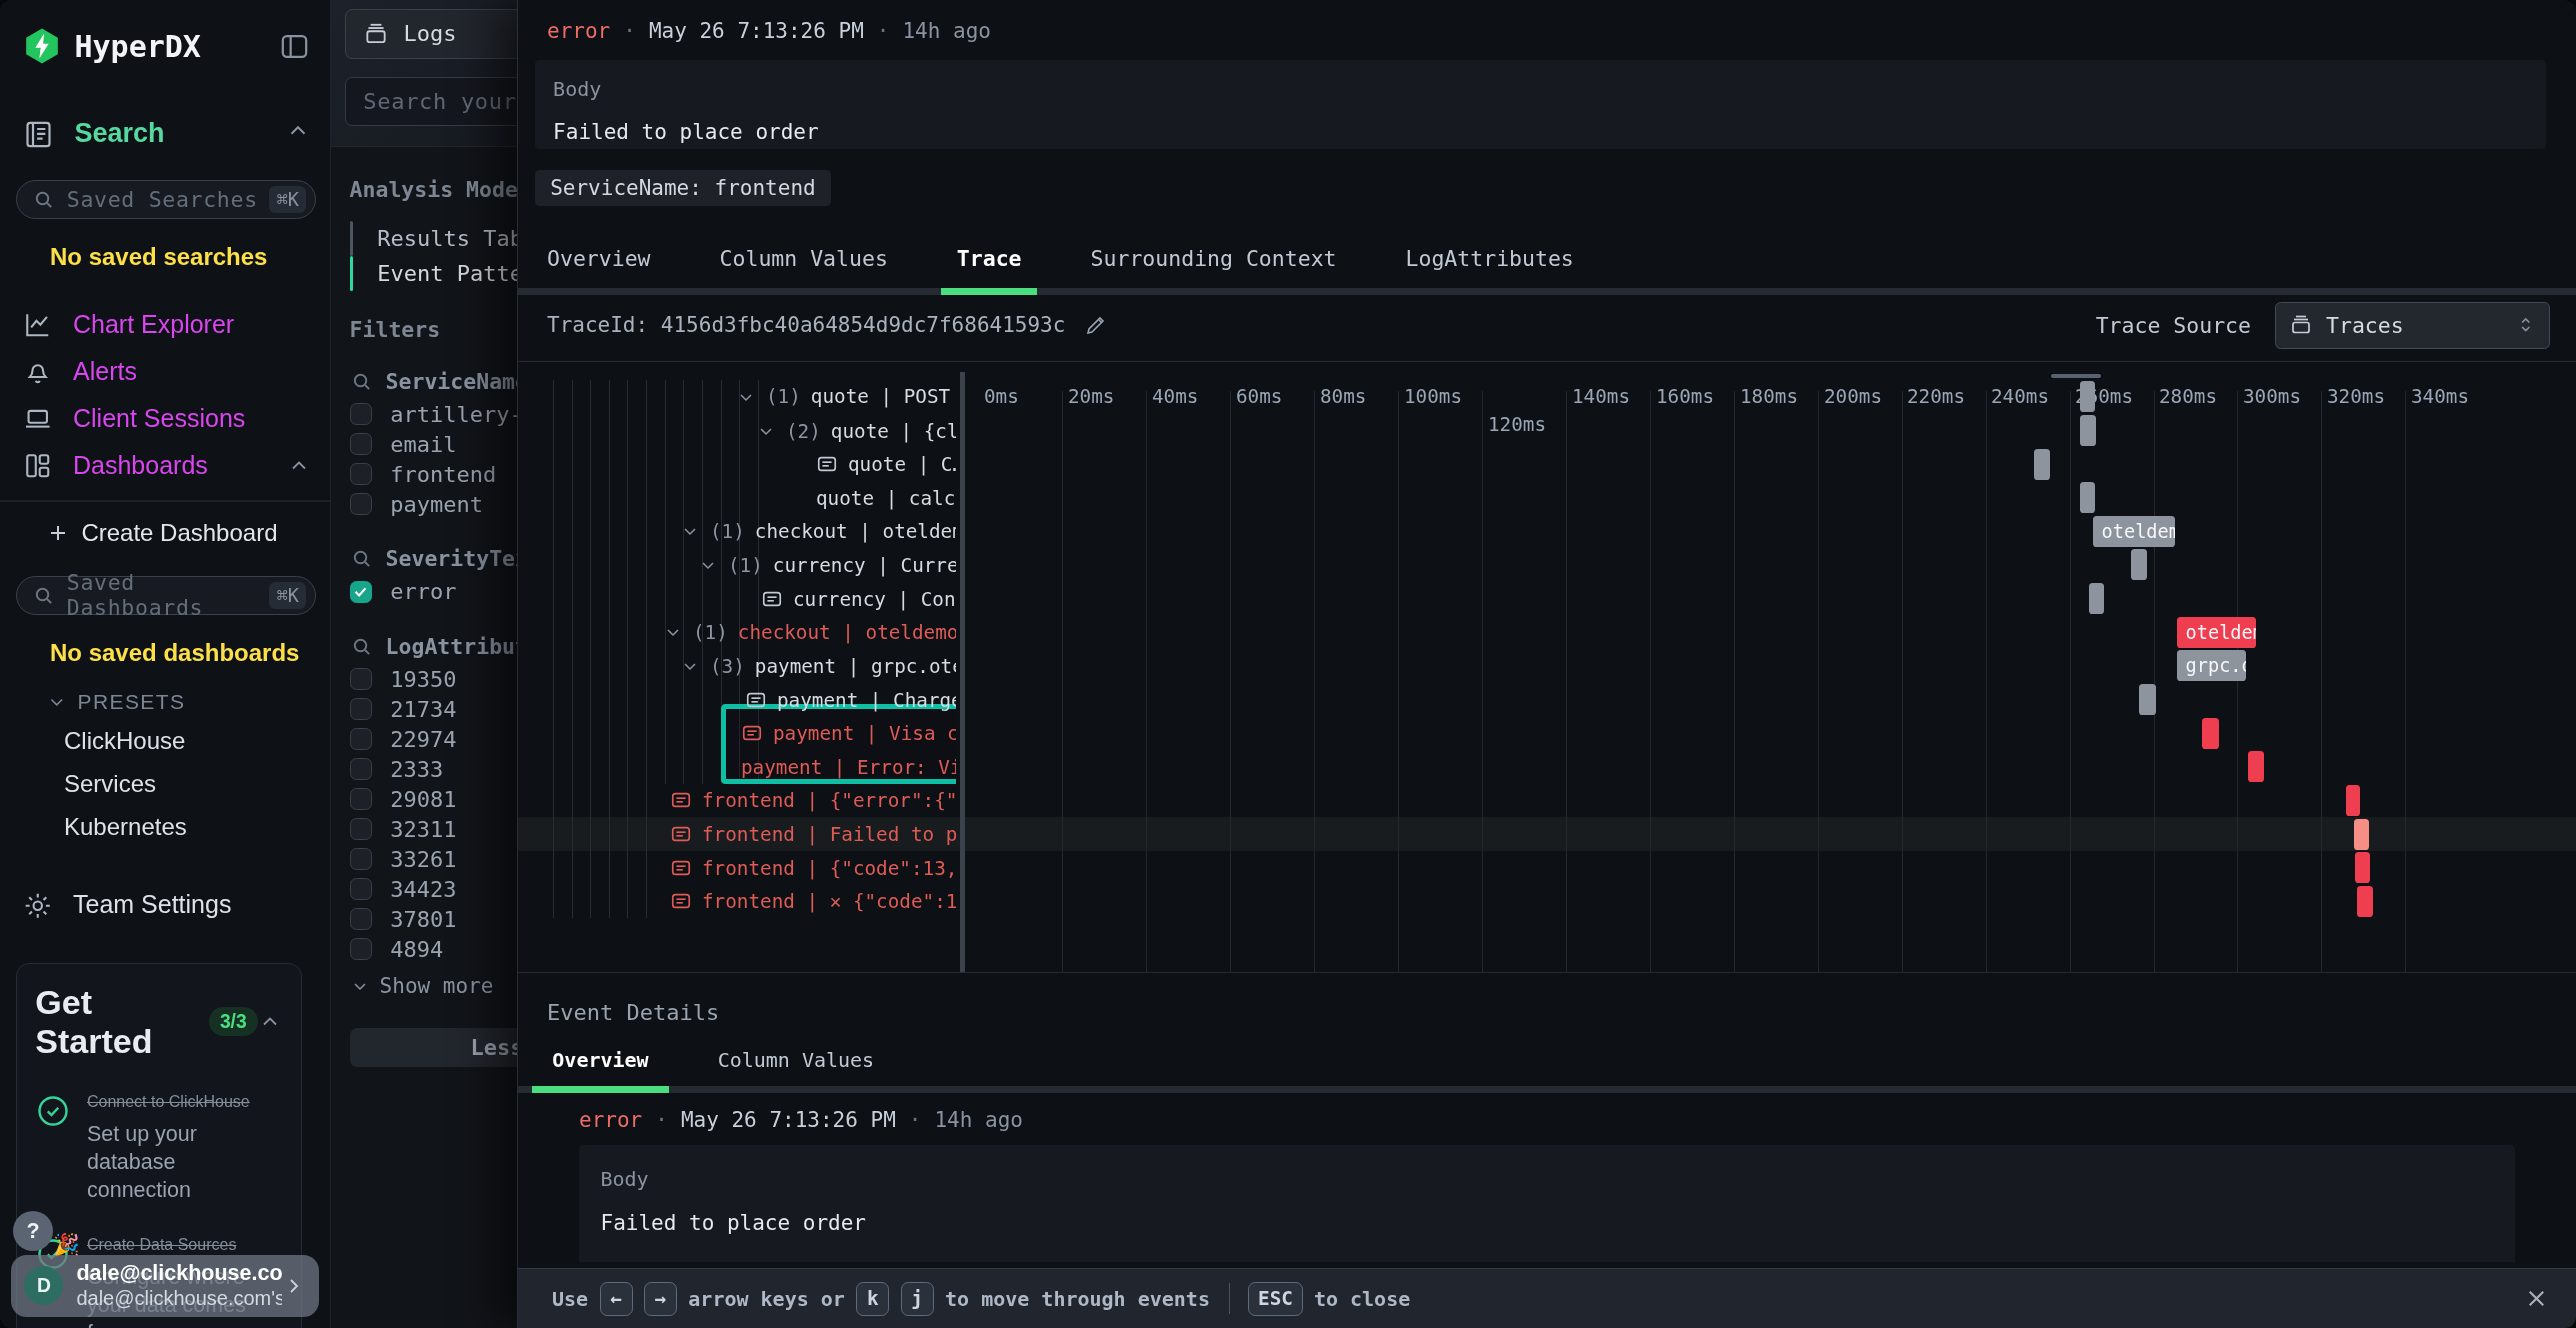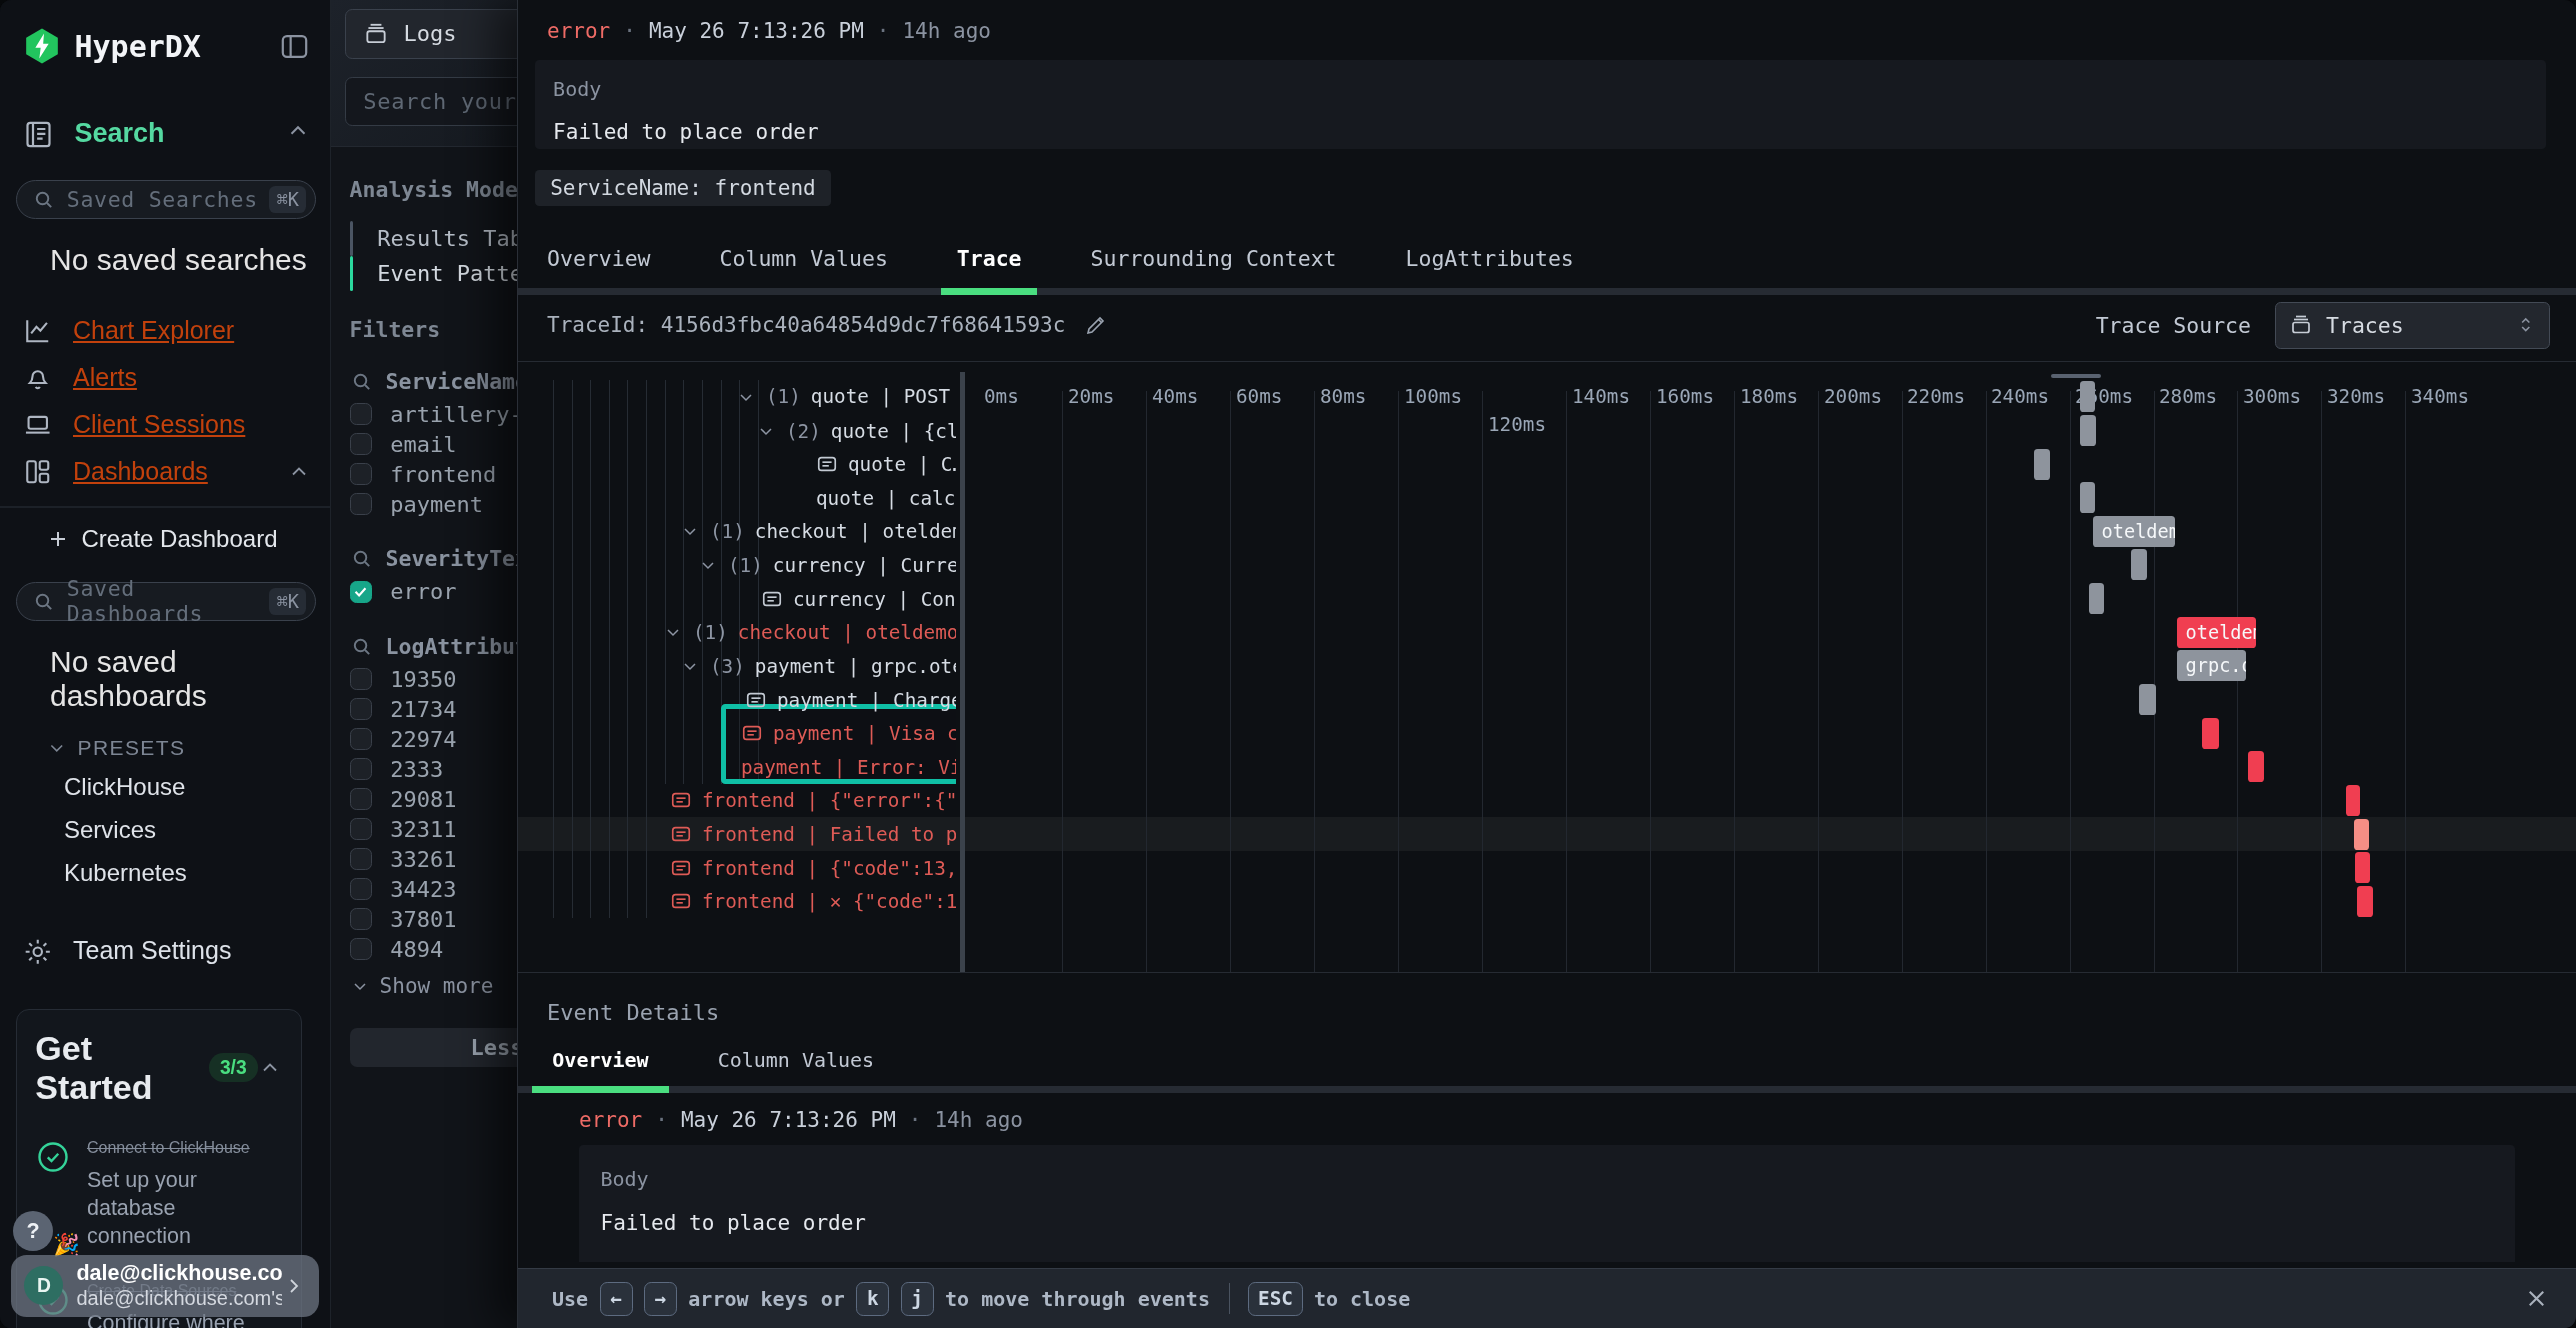--- a/index.html
+++ b/index.html
@@ -12,23 +12,23 @@
   .sidebar { position:absolute; left:0; top:0; bottom:0; width:331px; background:#0e1116; border-right:1.4px solid #1e232a; z-index:3; }
   .logo-row { display:flex; align-items:center; margin:26px 18.6px 0 21.5px; }
   .brand { font-family:"DejaVu Sans Mono",monospace; font-weight:bold; color:#f2f4f7; font-size:30px; margin-left:13px; flex:1; }
   .side-item { display:flex; align-items:flex-start; margin:0 18.6px 0 21.5px; color:#dde2e9; font-size:25px; }
   .side-item .lbl { margin-left:20px; flex:1; }
   .search-item { margin-top:52px; }
   .search-item .lbl { color:#55d9a1; font-weight:bold; font-size:27px; }
   .pill { display:flex; align-items:center; margin:29px 14.3px 0 15.7px; height:39px; border:1.4px solid #3a414c; border-radius:20px; background:#171b21; padding:0 8.6px 0 15.7px; }
   .pill .ph { font-family:"DejaVu Sans Mono",monospace; color:#646e7b; font-size:21.5px; margin-left:11.4px; flex:1; letter-spacing:0.7px; }
   .kbd-badge { font-family:"DejaVu Sans Mono",monospace; background:#262c35; color:#8b93a1; border-radius:6.4px; font-size:18.6px; padding:2.9px 7.2px; }
-  .muted-row { margin:24px 0 0 50px; color:#e5e5e5; font-size:30px; }
+  .muted-row { margin:24px 0 0 50px; color:#fde047; font-size:24px;font-weight:bold; }
   .nav { margin-top:30px; }
-  .nav-item { display:flex; align-items:center; height:47px; padding:0 18.6px 0 21.5px; color:#c2410c; font-size:25px; cursor:pointer;text-decoration:underline; }
+  .nav-item { display:flex; align-items:center; height:47px; padding:0 18.6px 0 21.5px; color:#d946ef; font-size:25px; cursor:pointer; }
   .nav-item .lbl { margin-left:20px; flex:1; }
   .side-divider { height:1.4px; background:#1c2128; margin-top:11.4px; }
   .create-dash { display:flex; align-items:center; margin:17px 0 0 46px; color:#e3e7ec; font-size:24px; }
   .create-dash .lbl { margin-left:11.4px; }
   .presets-hdr { display:flex; align-items:center; margin:23px 0 0 46px; color:#7d8694; font-size:21px; letter-spacing:1.4px; }
   .presets-hdr .lbl { margin-left:10px; }
   .preset-item { margin:13px 0 0 64px; color:#dfe3e9; font-size:24px; height:30px; }
   .team-item { margin-top:47px; }
   .gs-card { margin:42px 0 0 15.7px; width:286px; border:1.4px solid #262c35; background:#12161c; border-radius:13px; padding:18.6px 18.6px 21.5px 18.6px; }
   .gs-head { display:flex; align-items:center; }

